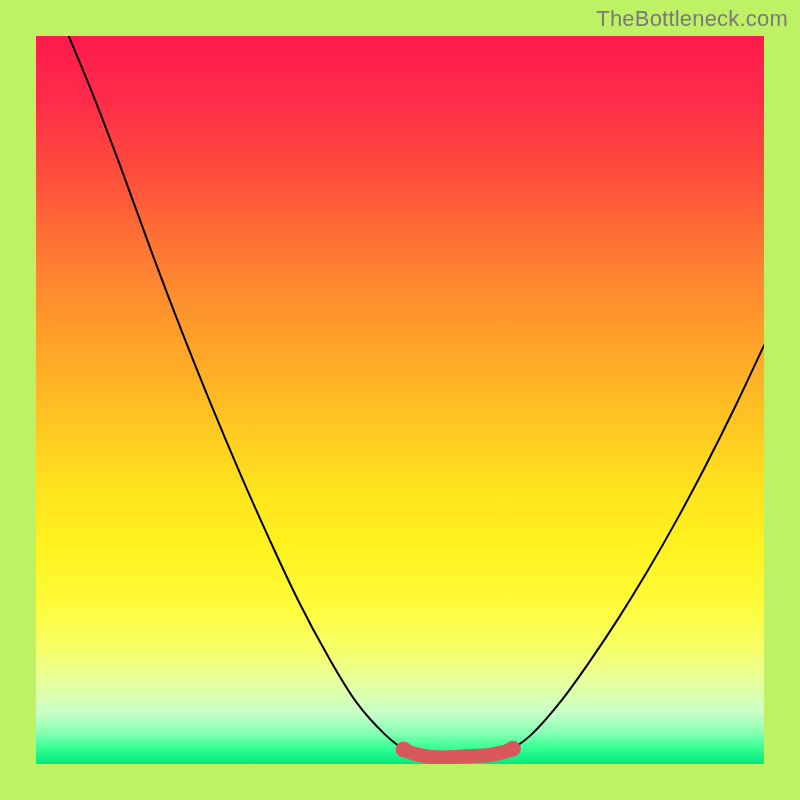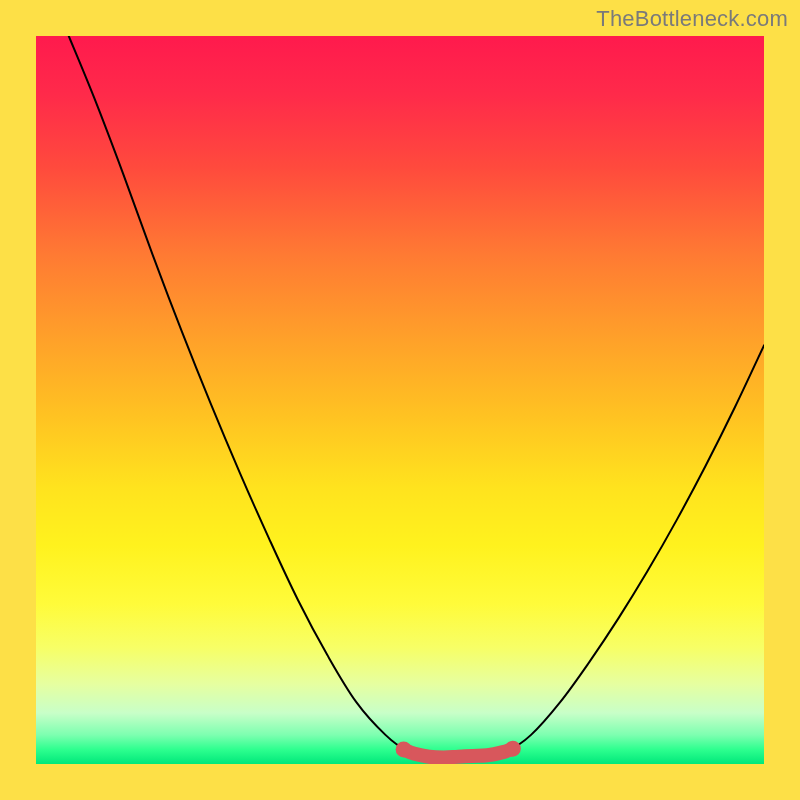--- a/index.html
+++ b/index.html
@@ -1,21 +1,21 @@
 <!DOCTYPE html>
 <html><head>
 <meta charset="utf-8">
 <style>
   * { margin: 0; padding: 0; box-sizing: border-box; }
   html, body { width: 800px; height: 800px; overflow: hidden; background: #000; }
   .chart-container {
     width: 800px;
     height: 800px;
     position: relative;
-    background: #fde047;
+    background: #bef264;
   }
   .plot-area {
     position: absolute;
     left: 36px;
     top: 36px;
     width: 728px;
     height: 728px;
   }
   .gradient-bg {
     position: absolute;

